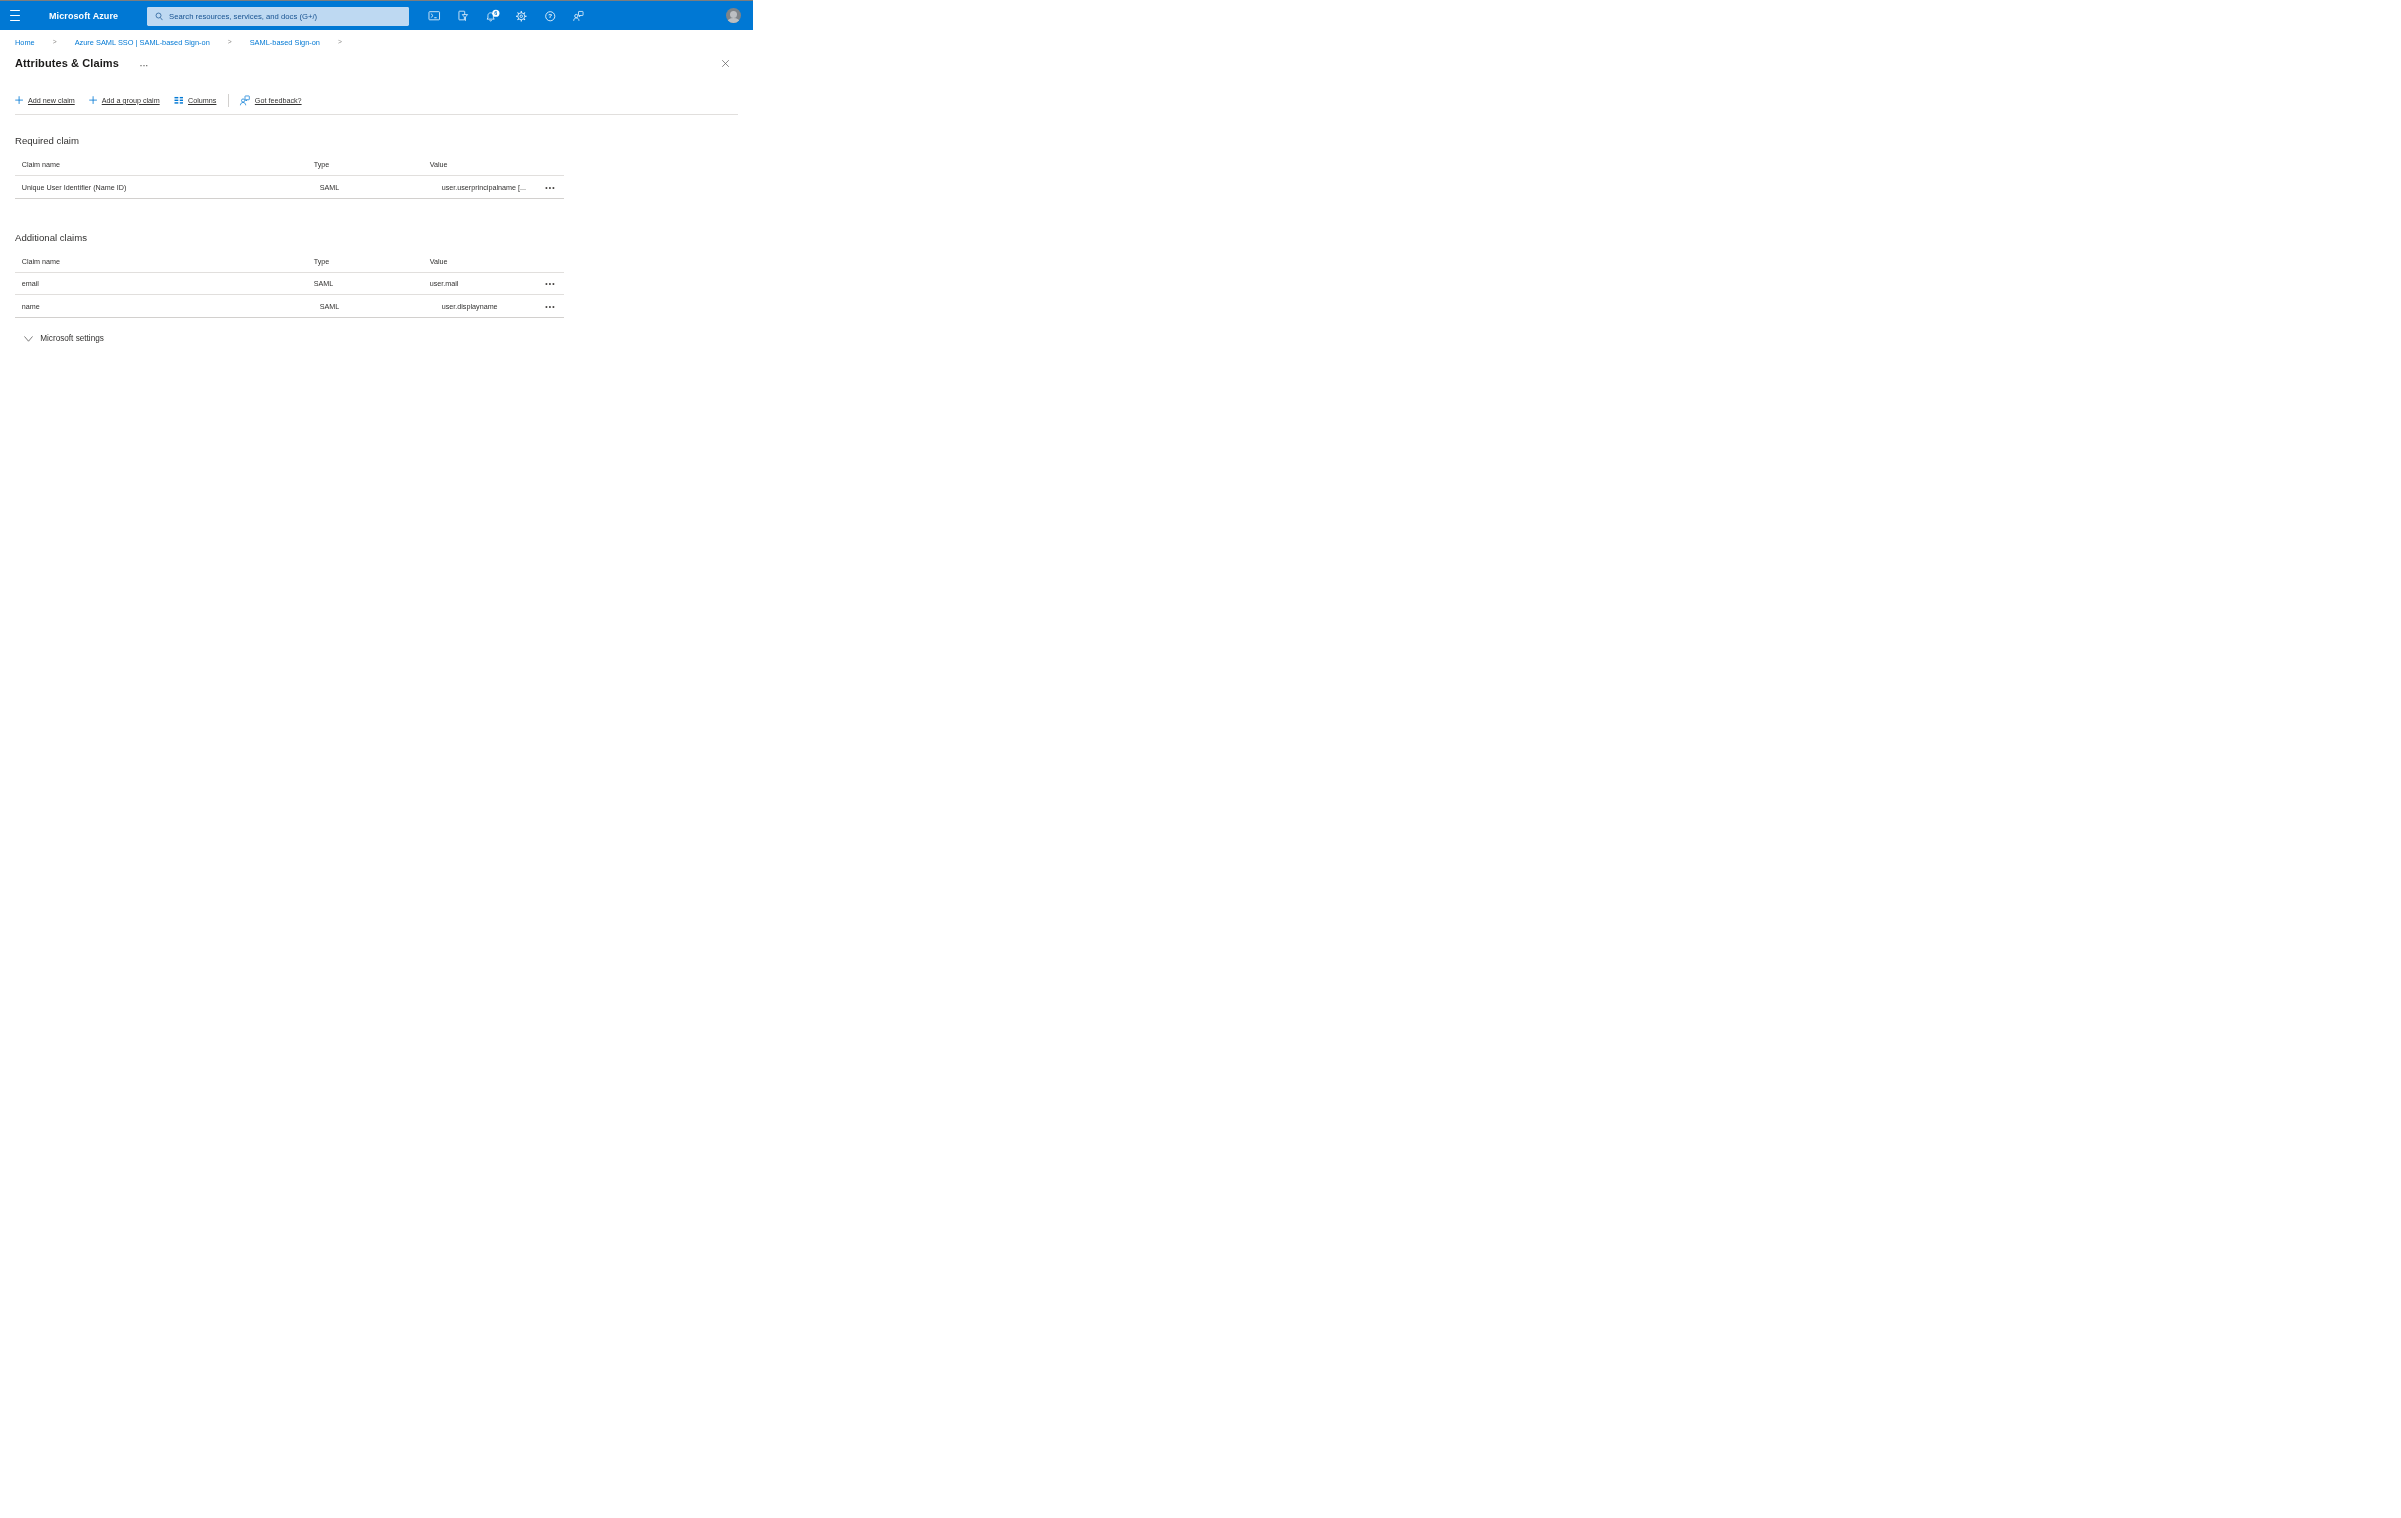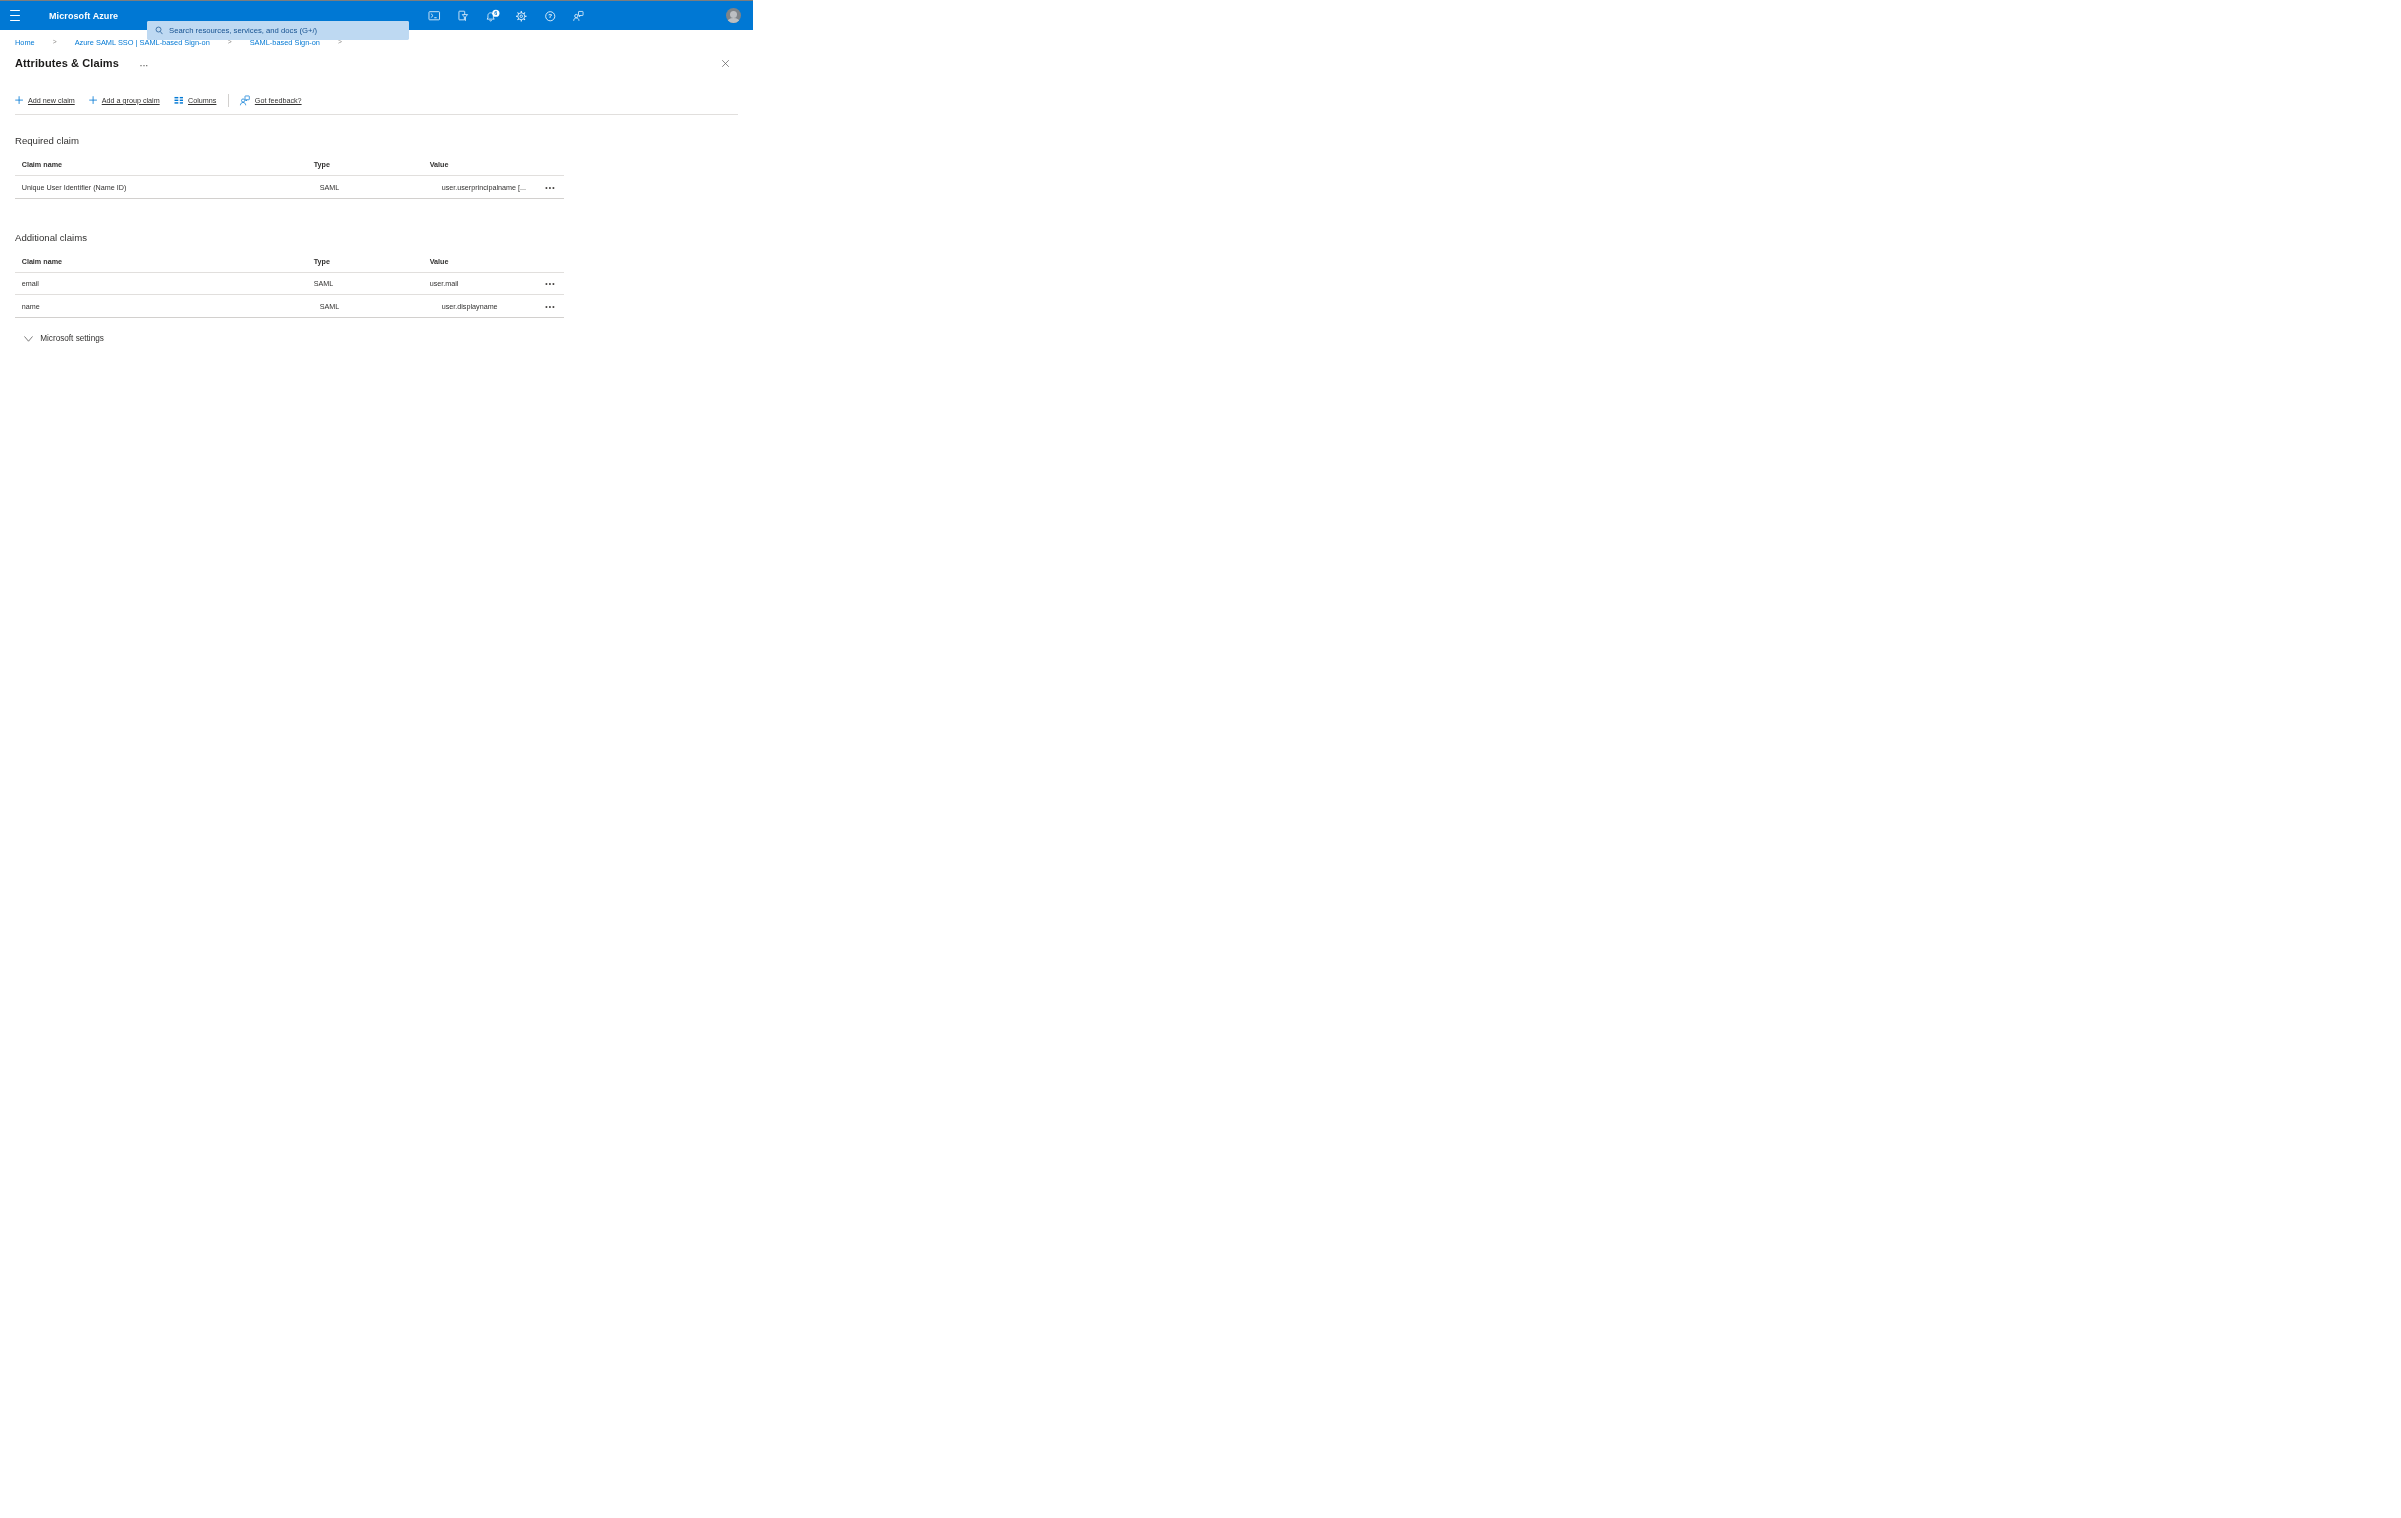--- a/index.html
+++ b/index.html
@@ -24,21 +24,21 @@
     display: flex; flex-direction: column; justify-content: space-between; cursor: pointer;
   }
   .hamburger span { display: block; height: 1.4px; background: #fff; border-radius: 0.5px; }
   .brand {
     position: absolute; left: 49px; top: 0; height: 29px;
     display: flex; align-items: center;
     color: #fff; font-size: 9px; font-weight: 700; letter-spacing: 0.1px; cursor: pointer;
     white-space: nowrap;
   }
   .searchbox {
-    position: absolute; left: 147px; top: 20px; width: 262px; height: 19px;
+    position: absolute; left: 147px; top: 6px; width: 262px; height: 19px;
     background: #bed9f2; border-radius: 1.4px;
     display: flex; align-items: center; padding: 0 5.8px;
   }
   .searchbox svg { flex: 0 0 auto; margin: 0 3.8px 0 1.9px; }
   .searchbox input {
     flex: 1; border: none; outline: none; background: transparent;
     font-family: inherit; font-size: 7.7px; color: #175290;
   }
   .searchbox input::placeholder { color: #175290; opacity: 1; }
 
@@ -85,21 +85,21 @@
     font-size: 7.2px; color: #323130; cursor: pointer; white-space: nowrap;
   }
   .tb-sep { width: 0.5px; height: 12.5px; background: #d2d0ce; margin: 0 10px 0 -2.4px; }
 
   .toolbar-divider { margin-top: 5.8px; height: 0.5px; background: #e1dfdd; }
 
   .section-heading { margin: 21px 0 0 0; font-size: 9.6px; font-weight: 400; color: #323130; }
 
   .claims-table { width: 549px; margin-top: 8.2px; font-size: 7.2px; }
   .thead, .trow { display: grid; grid-template-columns: 292px 116px 1fr 27px; align-items: center; }
-  .thead { height: 21.6px; border-bottom: 0.5px solid #e1dfdd; font-weight: 700; color: #323130; }
+  .thead { height: 21.6px; border-bottom: 0.5px solid #e1dfdd; font-weight: 400; color: #323130; }
   .trow { height: 22.6px; border-bottom: 0.5px solid #e1dfdd; cursor: pointer; }
   .claims-table .trow:last-child { border-bottom: 0.5px solid #d2d0ce; gap: 6px; }
   .cell { padding-left: 6.7px; overflow: hidden; white-space: nowrap; text-overflow: ellipsis; }
   .cell.menu {
     padding: 0; text-align: center; color: #484644; font-weight: 700;
     font-size: 6.7px; letter-spacing: 1.2px; cursor: pointer;
   }
 
   .advanced {
     margin-top: 16.3px; margin-left: 9px; display: flex; align-items: center; gap: 7.2px;

